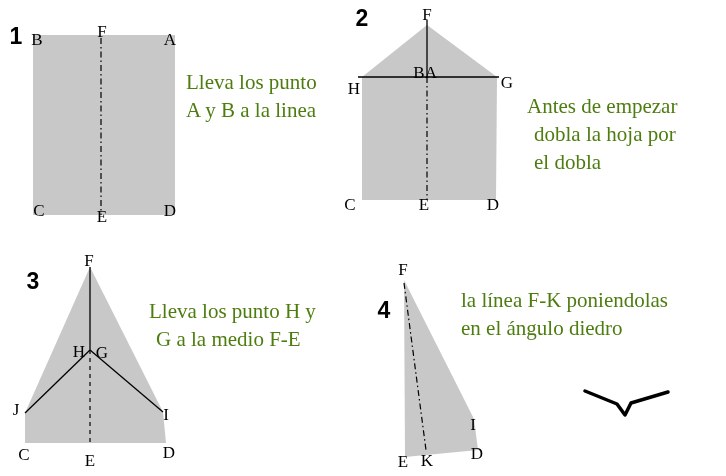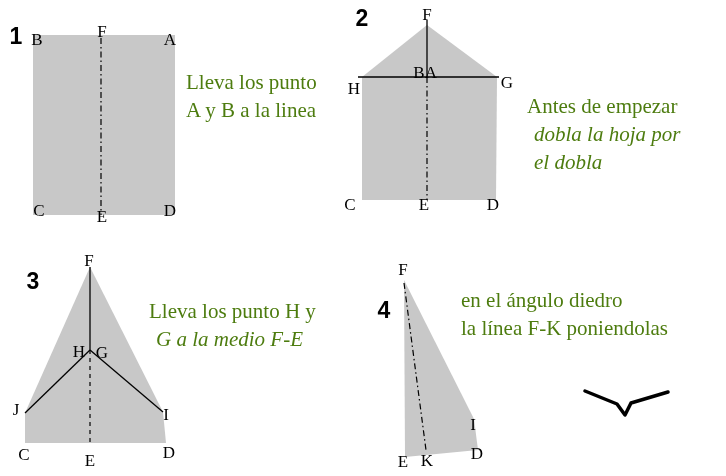--- a/index.html
+++ b/index.html
@@ -22,21 +22,21 @@
   }
   .stepnum{
     position:absolute;transform:translate(-50%,-50%);
     font-family:"Liberation Sans", sans-serif;font-weight:bold;
     font-size:23px;color:#000;line-height:1;
   }
   .caption{
     position:absolute;font-size:21px;line-height:28px;
     color:#4d7c0f;white-space:nowrap;
   }
-  .caption .indent{padding-left:7px;font-style:italic;}
+  .caption .indent{padding-left:7px;}
 </style>
 </head>
 <body>
 
 <div id="stage">
 
   <svg id="shapes" width="726" height="476" viewBox="0 0 726 476">
 
     <rect class="fillshape" x="33" y="35" width="142" height="180"></rect>
     <line class="dashdot" x1="101" y1="38" x2="101" y2="215"></line>
@@ -104,17 +104,17 @@
     <div class="indent">dobla la hoja por</div>
     <div class="indent">el dobla</div>
   </div>
 
   <div class="caption" style="left:149px;top:297px">
     <div>Lleva los punto H y</div>
     <div class="indent">G a la medio F-E</div>
   </div>
 
   <div class="caption" style="left:461px;top:286px">
+    <div>la línea F-K poniendolas</div>
     <div>en el ángulo diedro</div>
-    <div>la línea F-K poniendolas</div>
   </div>
 
 </div>
 
 </body></html>

